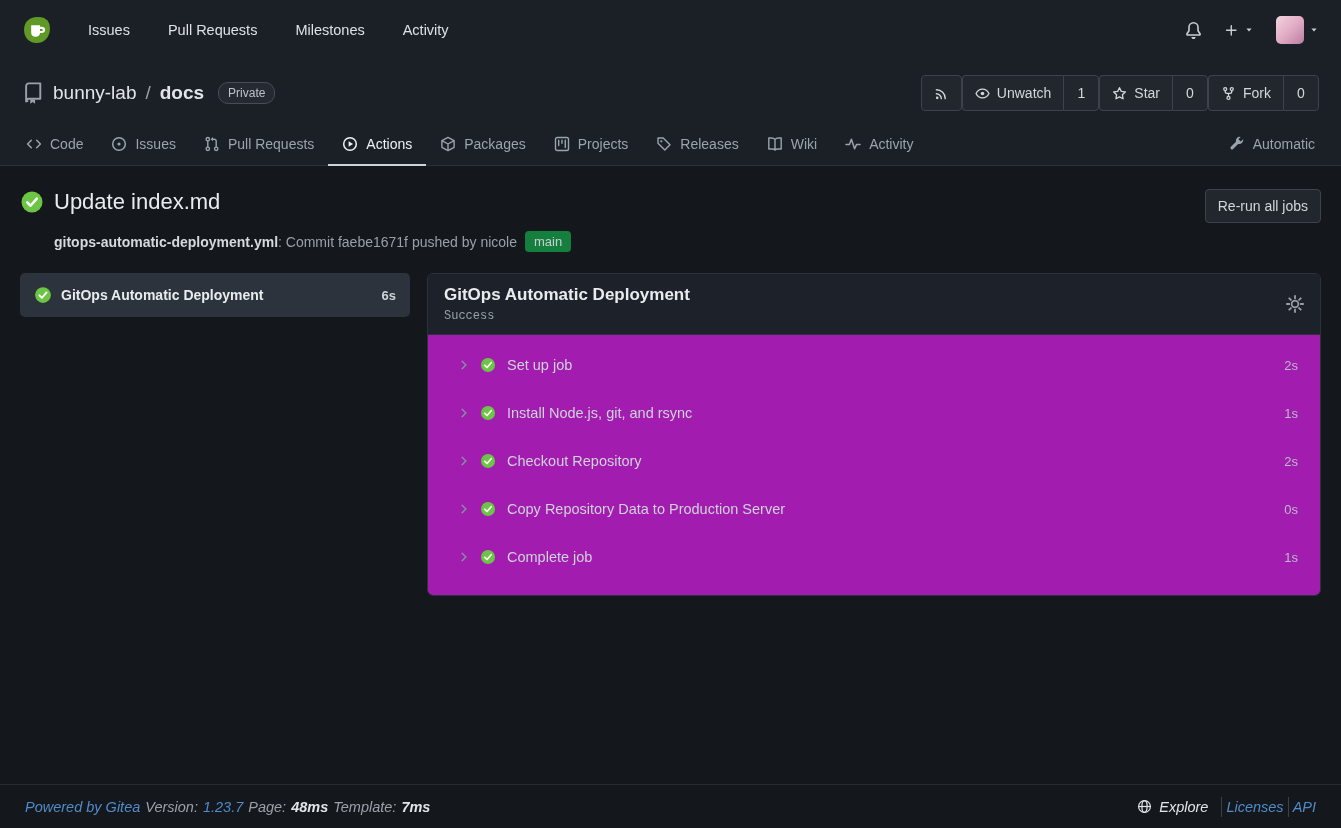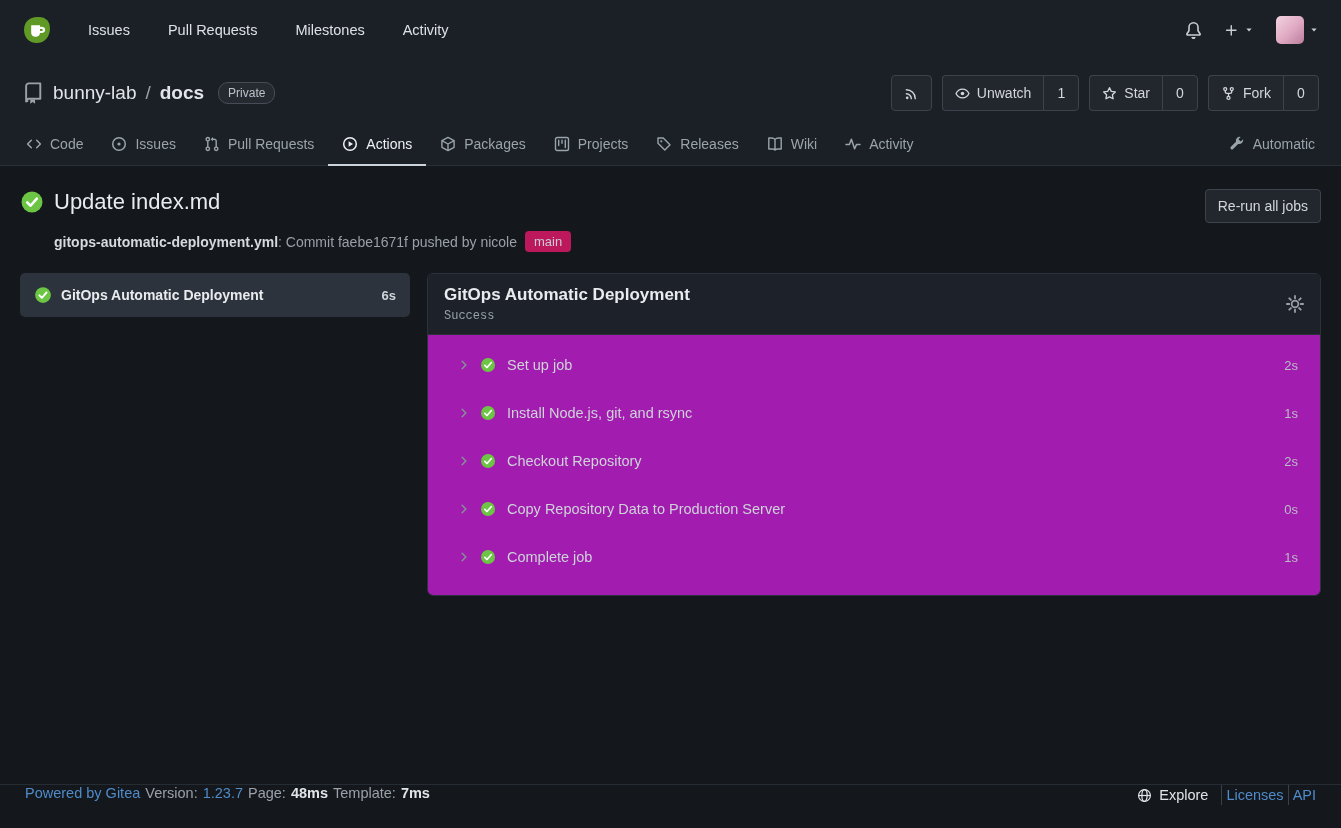--- a/index.html
+++ b/index.html
@@ -22,21 +22,21 @@
   .avatar { width:28px; height:28px; border-radius:5px;
     background:linear-gradient(135deg,#f3d4e0 0%,#dfa8c2 55%,#b97d9d 100%); }
   
   .repo-head { display:flex; align-items:center; padding:15px 22px 13px; gap:9px; }
   .repo-icon-wrap { color:#9aa1a9; display:flex; }
   .repo-owner,.repo-name { font-size:19px; color:#e1e5e9; cursor:pointer; }
   .repo-sep { font-size:19px; color:#9aa1a9; }
   .repo-name { font-weight:bold; }
   .visibility { font-size:12px; color:#bcc2c9; border:1px solid #464d57; background:#252a31;
     border-radius:10px; padding:3px 9px; margin-left:5px; }
-  .repo-actions { margin-left:auto; display:flex; gap:10px; }
+  .repo-actions { margin-left:auto; display:flex; gap:0; }
   .btn { display:inline-flex; align-items:center; gap:7px; background:#22272e; border:1px solid #3c434c;
     color:#d3d7dc; font-size:14px; padding:0 12px; height:36px; border-radius:4px; cursor:pointer;
     font-family:inherit; }
   .btn-group { display:inline-flex; }
   .btn-group .btn { border-radius:4px 0 0 4px; border-right:none; }
   .btn-count { display:inline-flex; align-items:center; justify-content:center; min-width:36px; height:36px;
     background:#22272e; border:1px solid #3c434c; border-radius:0 4px 4px 0; font-size:14px;
     color:#d3d7dc; cursor:pointer; padding:0 11px; }
   
   .tabs { display:flex; align-items:stretch; padding:0 12px; }
@@ -46,43 +46,43 @@
   .tab-settings { margin-left:auto; }
   
   .main { flex:1; padding:23px 20px 0; overflow:hidden; }
   .run-head { display:flex; align-items:flex-start; justify-content:space-between; }
   .run-title-wrap { display:flex; align-items:center; gap:10px; }
   .run-title { font-size:22px; color:#e9ecef; font-weight:normal; }
   .status-green { color:#6cc644; display:flex; }
   .rerun-btn { height:34px; font-size:14px; }
   .run-sub { margin:8px 0 0 34px; color:#99a0a8; font-size:14px; display:flex; align-items:center; }
   .run-sub b { color:#d6dade; }
-  .branch-badge { display:inline-block; background:#be185d; color:#c7cdd4; border-radius:4px;
+  .branch-badge { display:inline-block; background:#15803d; color:#c7cdd4; border-radius:4px;
     padding:3px 9px; font-size:13px; margin-left:8px; }
   .run-body { display:flex; gap:17px; margin-top:21px; align-items:flex-start; }
   .job-list { width:390px; flex-shrink:0; }
   .job-item { display:flex; align-items:center; gap:9px; padding:13px 14px; background:#2d333c;
     border-radius:5px; cursor:pointer; }
   .job-name { flex:1; font-weight:bold; font-size:14px; color:#e9ecef; }
   .job-duration { font-weight:bold; font-size:13px; color:#d0d5da; }
   .job-detail { flex:1; border:1px solid #2c323b; border-radius:6px; overflow:hidden; }
   .detail-head { display:flex; align-items:center; justify-content:space-between; background:#1d222a;
     border-bottom:1px solid #2c323b; padding:11px 16px; }
   .detail-title { font-size:17px; font-weight:bold; color:#e9ecef; }
   .detail-status { font-size:12px; color:#99a0a8; margin-top:4px;font-family:Liberation Mono, monospace; }
   .gear-btn { background:none; border:none; color:#9aa1a9; cursor:pointer; display:flex; }
   .steps { background:#a21caf; padding:6px 0 14px; }
   .step { display:flex; align-items:center; height:48px; padding:0 22px 0 30px; cursor:pointer; }
   .chev { color:#878f98; margin-right:10px; display:flex; }
   .step-check { margin-right:11px; }
   .step-name { font-size:14.5px; color:#ced3d9; }
   .step-duration { margin-left:auto; font-size:13px; color:#b9bec5; }
   
-  .footer { border-top:1px solid #262c34; height:44px; display:flex; align-items:flex-start;
-    justify-content:space-between; padding:0 25px; color:#9aa1a9; font-size:14.5px; flex-shrink:0; }
+  .footer { border-top:1px solid #262c34; height:44px; display:flex; align-items:center;
+    justify-content:space-between; padding:0 25px; color:#9aa1a9; font-size:14.5px; flex-shrink:0;font-style:italic; }
   .f-left { display:flex; align-items:center; gap:5px; flex-wrap:nowrap; }
   .link-blue { color:#4f8cc9; cursor:pointer; text-decoration:none; }
   .strong { color:#e1e5e9; font-weight:bold; }
   .f-right { display:flex; align-items:center; }
   .f-lang { display:flex; align-items:center; gap:7px; color:#e1e5e9; cursor:pointer; padding-right:13px; }
   .f-sep { border-left:1px solid #3a414b; padding:2px 4px; }
   .f-sep:last-child { padding-right:0; }
 </style>
 </head>
 <body>

